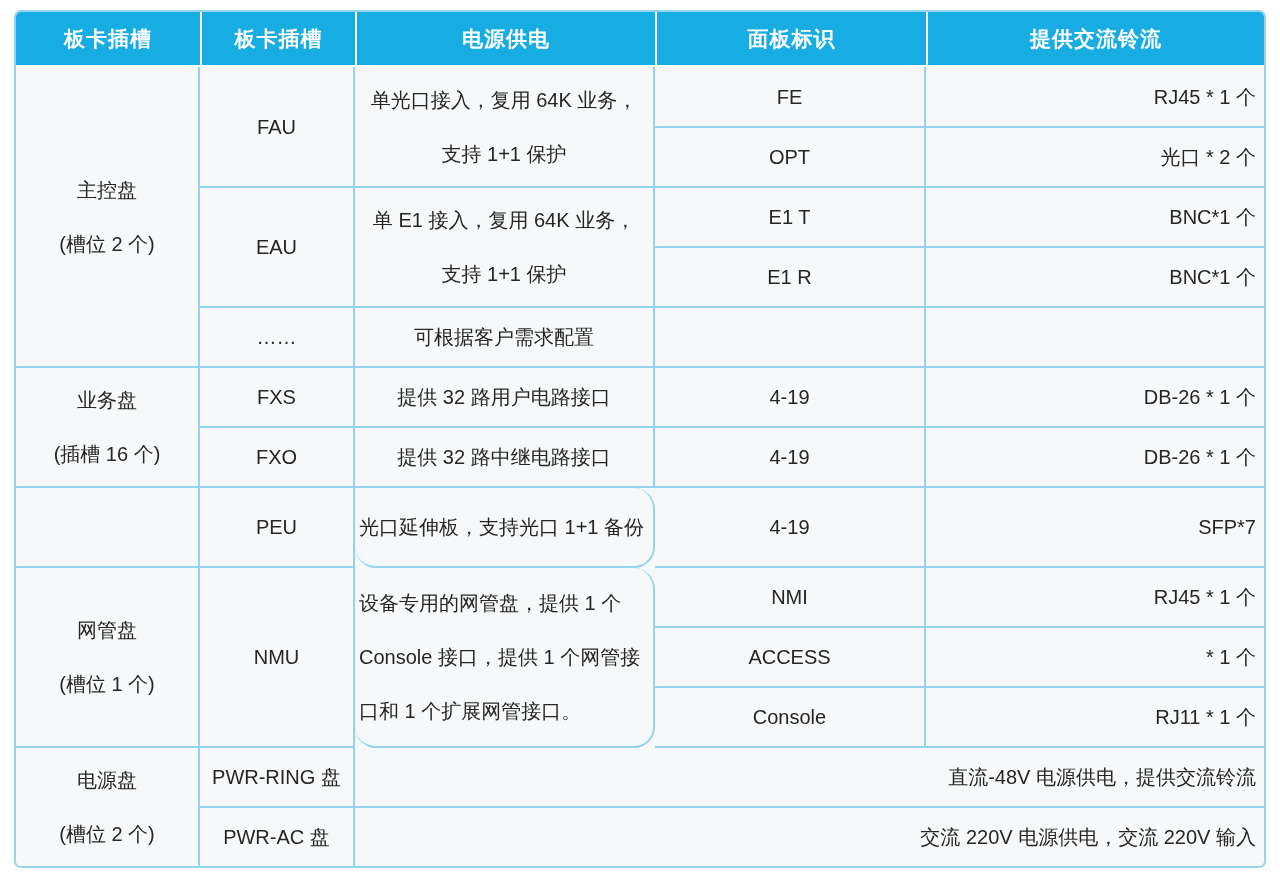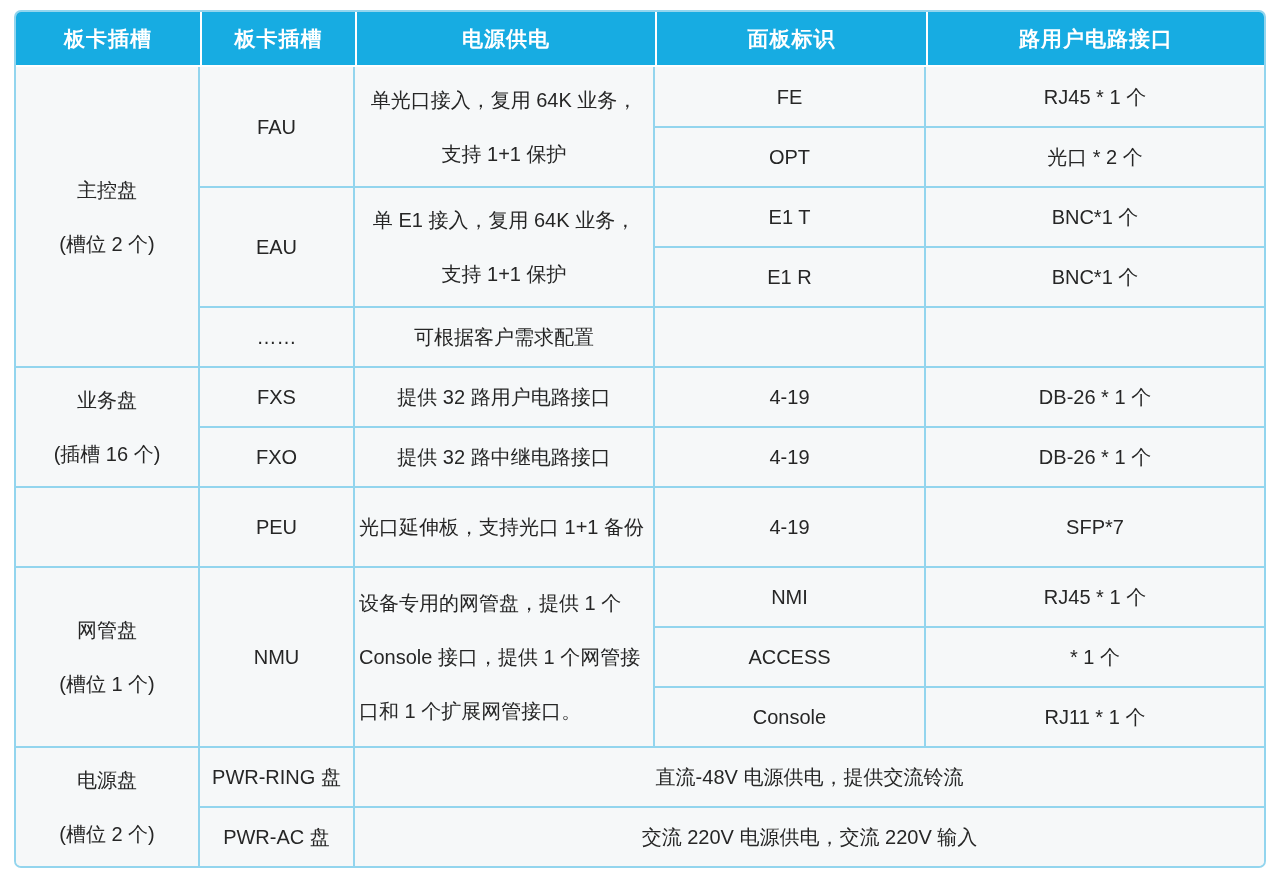--- a/index.html
+++ b/index.html
@@ -33,44 +33,44 @@
     letter-spacing:1px;
   }
   th:first-child{border-left:none;margin-top:28px;}
   td{
     background:var(--cell-bg,#f6f8f9);
     color:var(--body-text,#262626);
     font-size:20px;line-height:2.7;
     border-right:2px solid var(--border,#93d5ee);
     border-bottom:2px solid var(--border,#93d5ee);
   }
-  td.last{border-right:none;}
+  td.last{border-right:none;text-align:right;}
   td.bottom{border-bottom:none;}
-  td.desc-left{text-align:left;padding:2px 4px;}
+  td.desc-left{text-align:left;padding:2px 4px;border-radius:21px;}
   .slot-cell div{line-height:2.7;}
 </style>
 </head>
 <body>
 
 <div class="table-wrap">
 <table>
   <colgroup>
         <col class="c1">
         <col class="c2">
         <col class="c3">
         <col class="c4">
         <col class="c5">
       </colgroup>
   <thead>
     <tr>
       <th>板卡插槽</th>
       <th>板卡插槽</th>
       <th>电源供电</th>
       <th>面板标识</th>
-      <th>路用户电路接口</th>
+      <th>提供交流铃流</th>
     </tr>
   </thead>
   <tbody>
 
     <tr class="h-r1">
       <td rowspan="5" class="slot-cell">
         <div>主控盘</div>
         <div>(槽位 2 个)</div>
       </td>
       <td rowspan="2">FAU</td>

